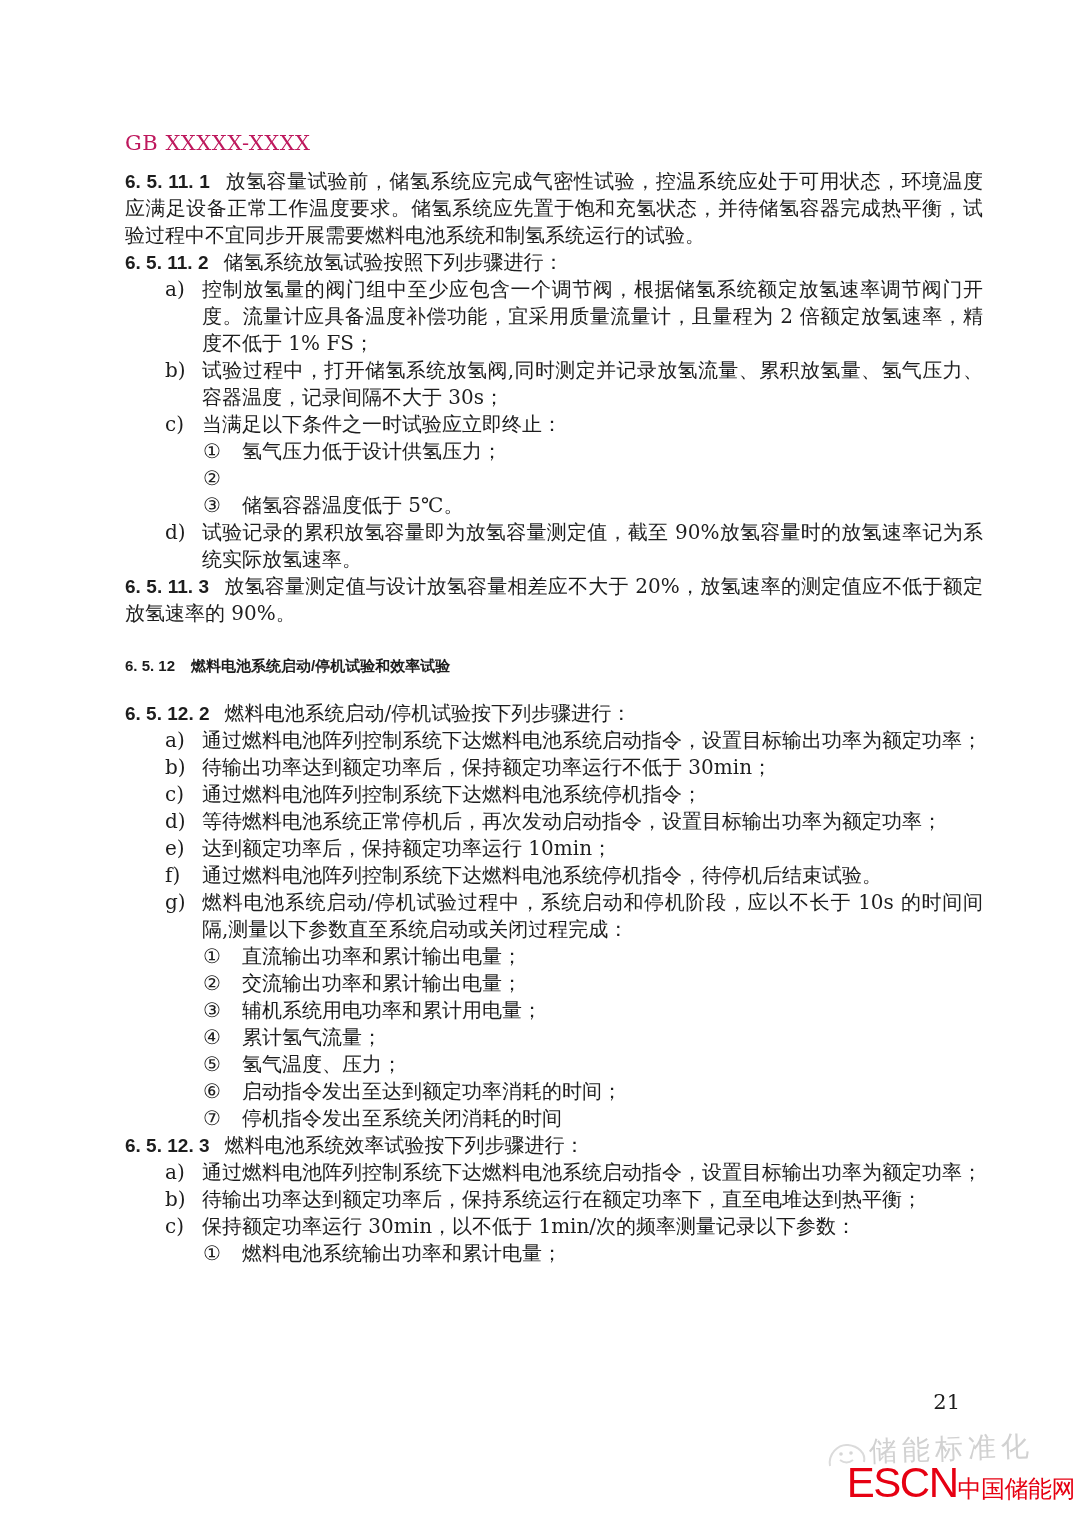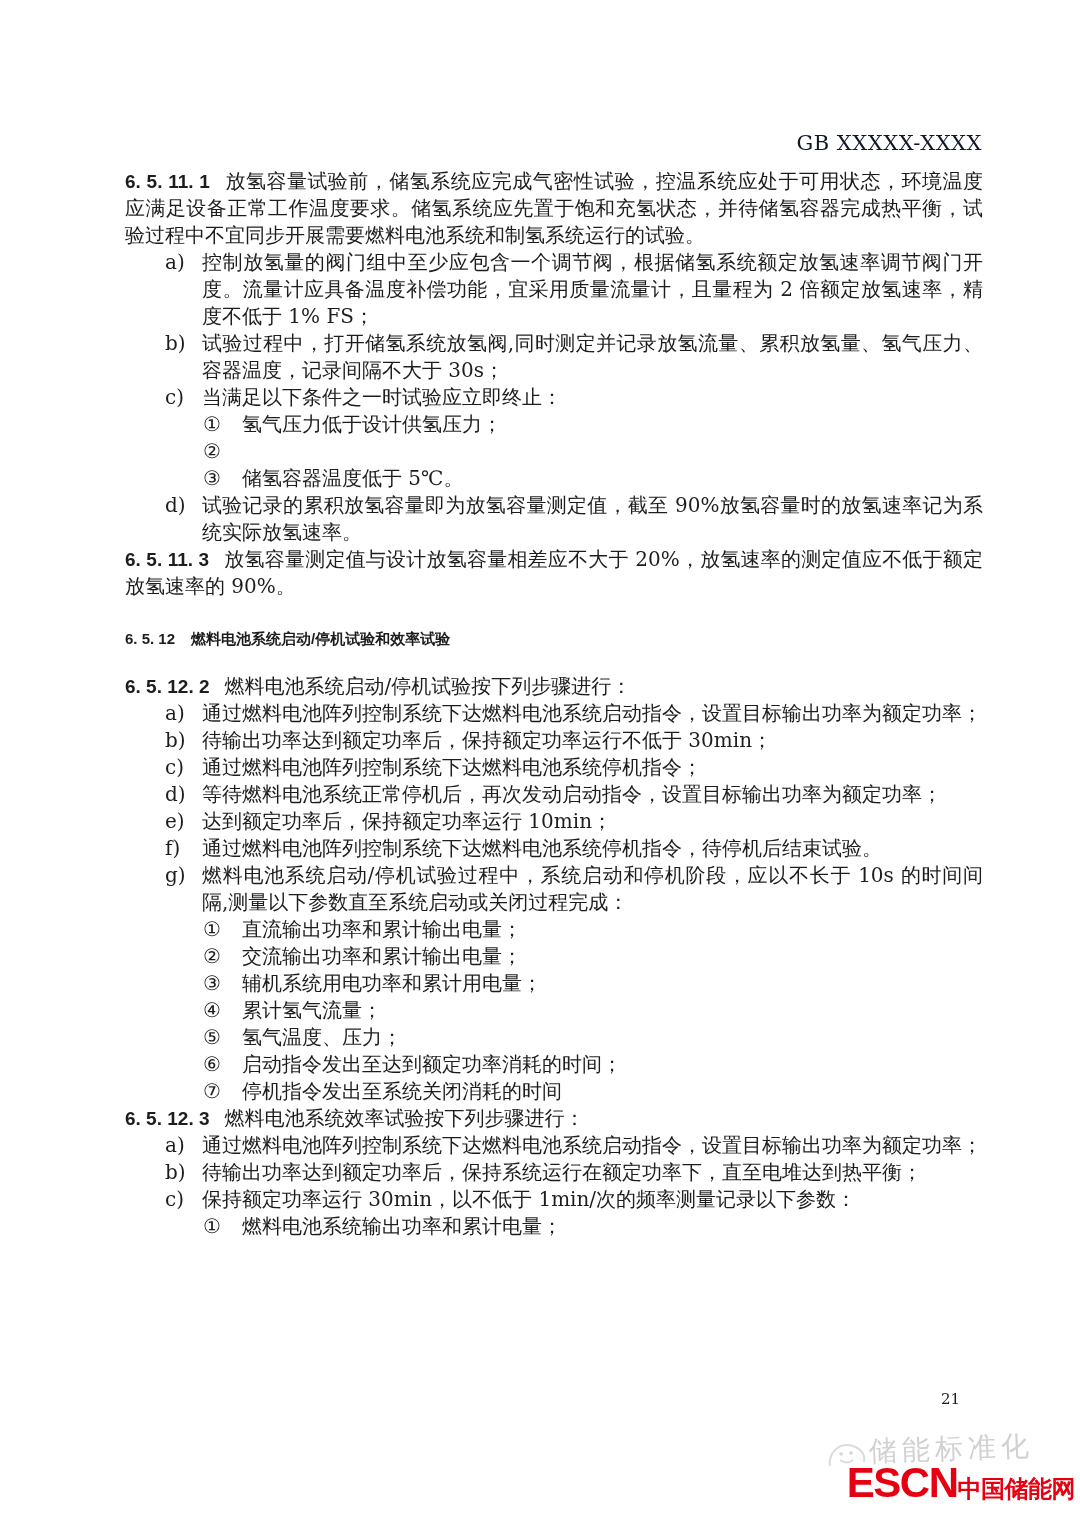--- a/index.html
+++ b/index.html
@@ -4,21 +4,21 @@
 <style>
   * { margin:0; padding:0; box-sizing:border-box; }
   html, body { background:#ffffff; }
   .page {
     position:relative; width:1080px; height:1528px; margin:0 auto;
     background:#ffffff; overflow:hidden;
     font-family:"DejaVu Serif","Liberation Serif",serif; color:#1d1d1d;
   }
   .header {
     position:absolute; top:131px; left:125px; width:857px;
-    text-align:right; font-size:21px; letter-spacing:0.5px; color:#0f172a;
+    text-align:left; font-size:21px; letter-spacing:0.5px; color:#be185d;
   }
   .doc-body {
     position:absolute; top:168px; left:125px; width:858px;
     font-size:20px; line-height:27px;
   }
   .clause { text-align:justify; }
   .clause .num {
     font-family:"Liberation Sans","DejaVu Sans",sans-serif;
     font-weight:bold; font-size:19px; margin-right:15px; white-space:nowrap;
   }
@@ -27,50 +27,51 @@
     font-weight:bold; font-size:15px; margin:25px 0 21px 0;
   }
   .heading .num { margin-right:16px; white-space:nowrap; }
   .li { display:flex; }
   .li .lab { flex:0 0 37px; margin-left:40px; }
   .li .txt { flex:1; text-align:justify; }
   .sub { display:flex; }
   .sub .lab { flex:0 0 39px; margin-left:78px; }
   .sub .txt { flex:1; text-align:justify; }
   .page-number {
-    position:absolute; top:1390px; right:120px; font-size:15px; color:#1d1d1d;
+    position:absolute; top:1390px; right:120px; font-size:21px; color:#1d1d1d;
   }
   .watermark {
     position:absolute; right:46px; bottom:60px; z-index:1;
     color:#c9c9c9; font-size:28px; letter-spacing:5px; opacity:0.85;
     transform:rotate(-2deg);
     font-family:"DejaVu Serif","Liberation Serif",serif;
   }
   .doodle { position:absolute; right:212px; bottom:50px; z-index:1; opacity:0.75; }
   .brand {
     position:absolute; right:5px; bottom:21px; z-index:2;
     display:flex; align-items:baseline; white-space:nowrap;
-    font-family:"Liberation Sans","DejaVu Sans",sans-serif; font-weight:700;
+    font-family:"Liberation Sans","DejaVu Sans",sans-serif; font-weight:400;
   }
   .brand .en { font-size:42px; letter-spacing:-1.5px; }
   .brand .cn { font-size:24px; letter-spacing:-0.5px; }
 </style>
 </head>
 <body>
 
 <div class="page">
 
   <div class="header">
     <span>GB XXXXX-XXXX</span>
   </div>
 
   <div class="doc-body">
 
     <div class="clause"><span class="num">6. 5. 11. 1</span><span>放氢容量试验前，储氢系统应完成气密性试验，控温系统应处于可用状态，环境温度应满足设备正常工作温度要求。储氢系统应先置于饱和充氢状态，并待储氢容器完成热平衡，试验过程中不宜同步开展需要燃料电池系统和制氢系统运行的试验。</span></div>
 
+    <div class="clause"><span class="num">6. 5. 11. 2</span><span>储氢系统放氢试验按照下列步骤进行：</span></div>
 
     <div class="li">
         <span class="lab">a)</span>
         <span class="txt">控制放氢量的阀门组中至少应包含一个调节阀，根据储氢系统额定放氢速率调节阀门开度。流量计应具备温度补偿功能，宜采用质量流量计，且量程为 2 倍额定放氢速率，精度不低于 1% FS；</span>
       </div>
     <div class="li">
         <span class="lab">b)</span>
         <span class="txt">试验过程中，打开储氢系统放氢阀,同时测定并记录放氢流量、累积放氢量、氢气压力、容器温度，记录间隔不大于 30s；</span>
       </div>
     <div class="li">

